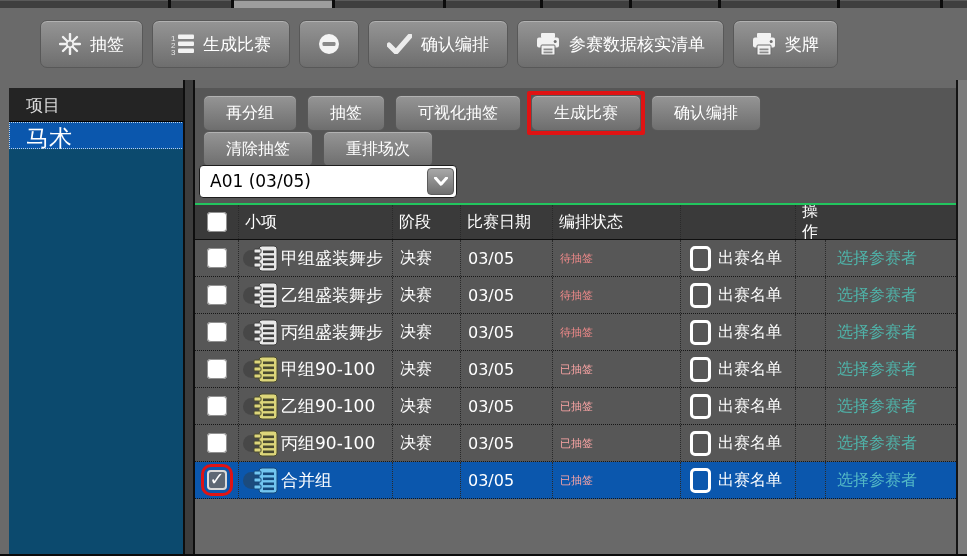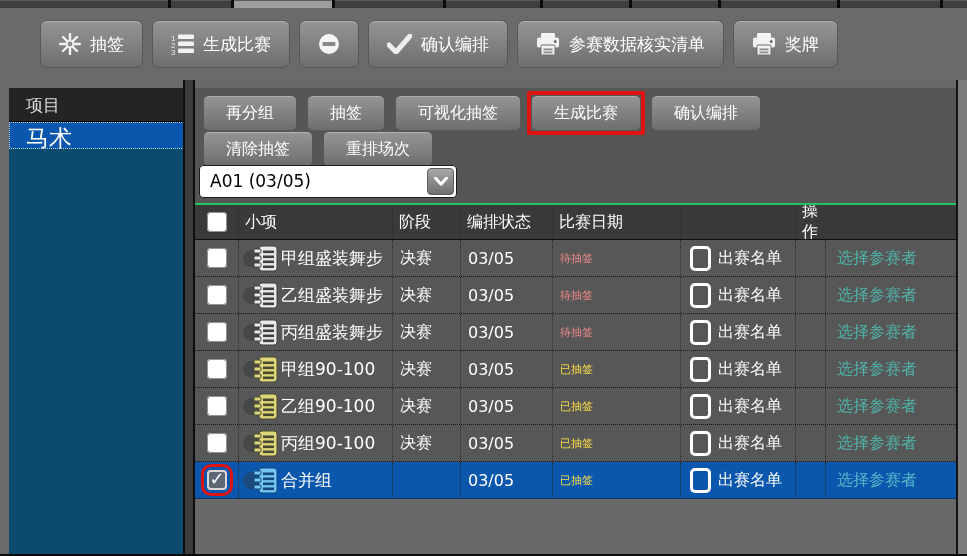--- a/index.html
+++ b/index.html
@@ -67,21 +67,21 @@
   .cb.checked{background:#5e6874;box-shadow:inset 0 0 0 2px #d9d9d9;}
   .cb.checked::after{content:"✓";position:absolute;left:3px;top:-2px;color:#fff;font-size:18px;font-weight:bold;}
   .cb.hl{outline:3px solid #e01313;outline-offset:3px;}
   .c-item{padding-left:4px;}
   .dot{width:17px;height:17px;border-radius:50%;background:#474747;flex-shrink:0;}
   .tr.selected .dot{background:#1c4b7d;}
   .note{flex-shrink:0;margin-left:-7px;position:relative;z-index:1;display:inline-flex;}
   .iname{font-size:17px;white-space:nowrap;margin-left:3px;}
   .c-status{font-size:11px;}
   .c-status.pending{color:#f08a8a;}
-  .c-status.drawn{color:#fde047;}
+  .c-status.drawn{color:#fca5a5;}
   .score-box{width:15px;height:19px;border:3px solid #fff;border-radius:5px;flex-shrink:0;margin:0 7px 0 9px;}
   .c-action{padding-left:11px;}
   .action-link{color:#4fb3a9;cursor:pointer;}
   .tr.selected .action-link{color:#53b9c6;}
 </style>
 </head>
 <body>
 
 <div class="screen">
 
@@ -207,22 +207,22 @@
         </span>
       </div>
 
       <div class="table">
         <div class="trow thead">
           <div class="c0">
             <span class="cb"></span>
           </div>
           <div>小项</div>
           <div>阶段</div>
+          <div>比赛日期</div>
           <div>编排状态</div>
-          <div>比赛日期</div>
           <div></div>
           <div>操作</div>
         </div>
         <div id="table-body">
             <div class="trow tr">
               <div class="c0">
                 <span class="cb"></span>
               </div>
               <div class="c-item">
                 <span class="dot"></span>

